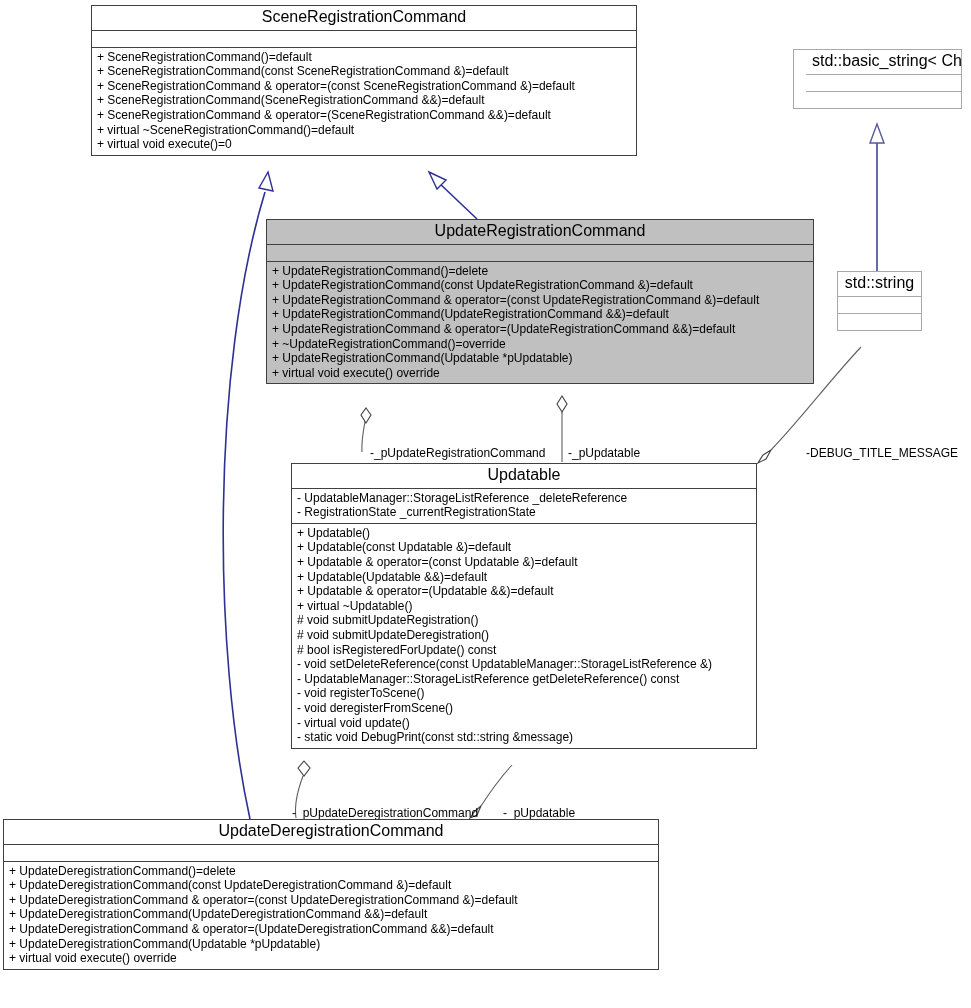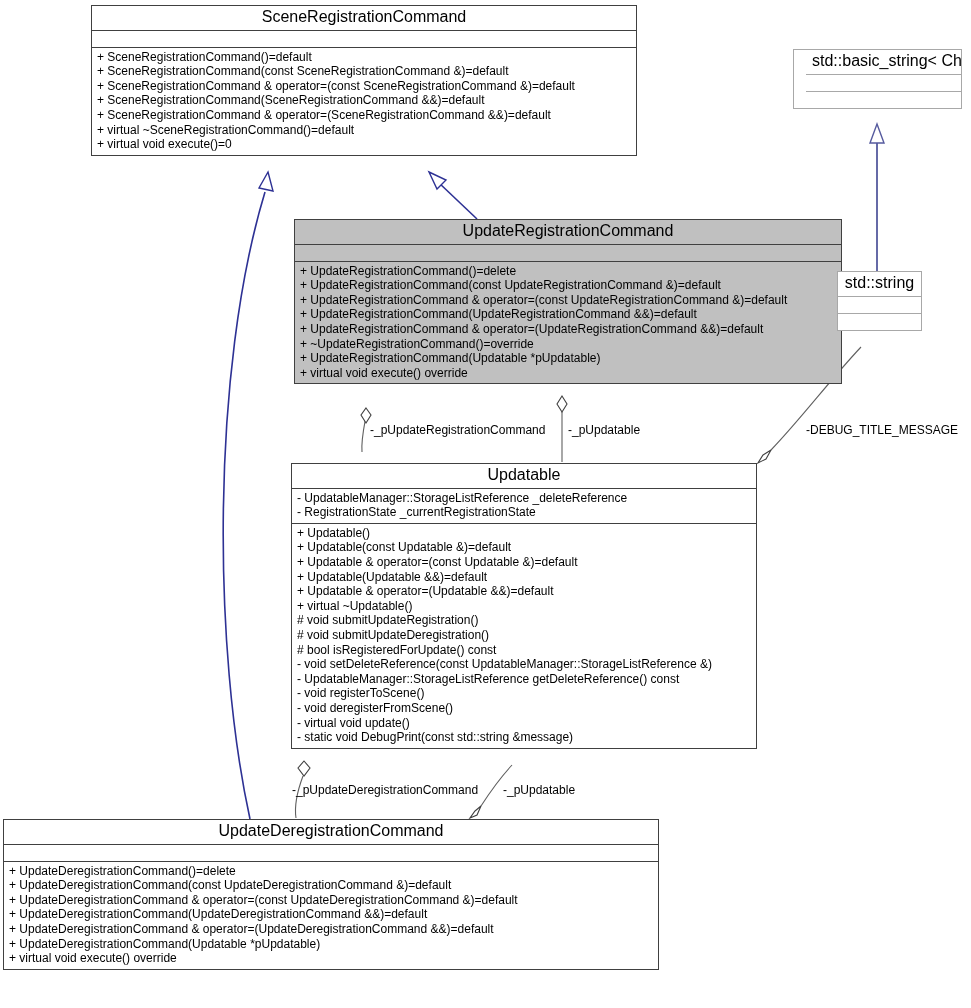--- a/index.html
+++ b/index.html
@@ -71,20 +71,21 @@
     line-height: 14.6px;
     overflow: hidden;
   }
   .edge-label {
     position: absolute;
     font-size: 12px;
     line-height: 14px;
     white-space: nowrap;
     background: transparent;
     color: #000000;
+    margin-top: 23px;
   }
 </style>
 </head>
 <body>
 
 <div id="canvas">
 
   <svg id="edges" viewBox="0 0 971 1008" width="971" height="1008">
 
     <g>
@@ -145,21 +146,21 @@
   </div>
 
   <div class="uml-class light" style="left:793px; top:49px; width:169px;padding-left:12px;">
     <div class="cls-title">std::basic_string&lt; Char &gt;</div>
     <div class="cls-sep"></div>
     <div class="cls-section empty"></div>
     <div class="cls-sep"></div>
     <div class="cls-section empty"></div>
   </div>
 
-  <div class="uml-class highlight" style="left:266px; top:219px; width:548px;margin-left:28px;">
+  <div class="uml-class highlight" style="left:266px; top:219px; width:548px;">
     <div class="cls-title">UpdateRegistrationCommand</div>
     <div class="cls-sep"></div>
     <div class="cls-section empty"></div>
     <div class="cls-sep"></div>
     <div class="cls-section">
       <div class="cls-row">+ UpdateRegistrationCommand()=delete</div>
       <div class="cls-row">+ UpdateRegistrationCommand(const UpdateRegistrationCommand &amp;)=default</div>
       <div class="cls-row">+ UpdateRegistrationCommand &amp; operator=(const UpdateRegistrationCommand &amp;)=default</div>
       <div class="cls-row">+ UpdateRegistrationCommand(UpdateRegistrationCommand &amp;&amp;)=default</div>
       <div class="cls-row">+ UpdateRegistrationCommand &amp; operator=(UpdateRegistrationCommand &amp;&amp;)=default</div>

